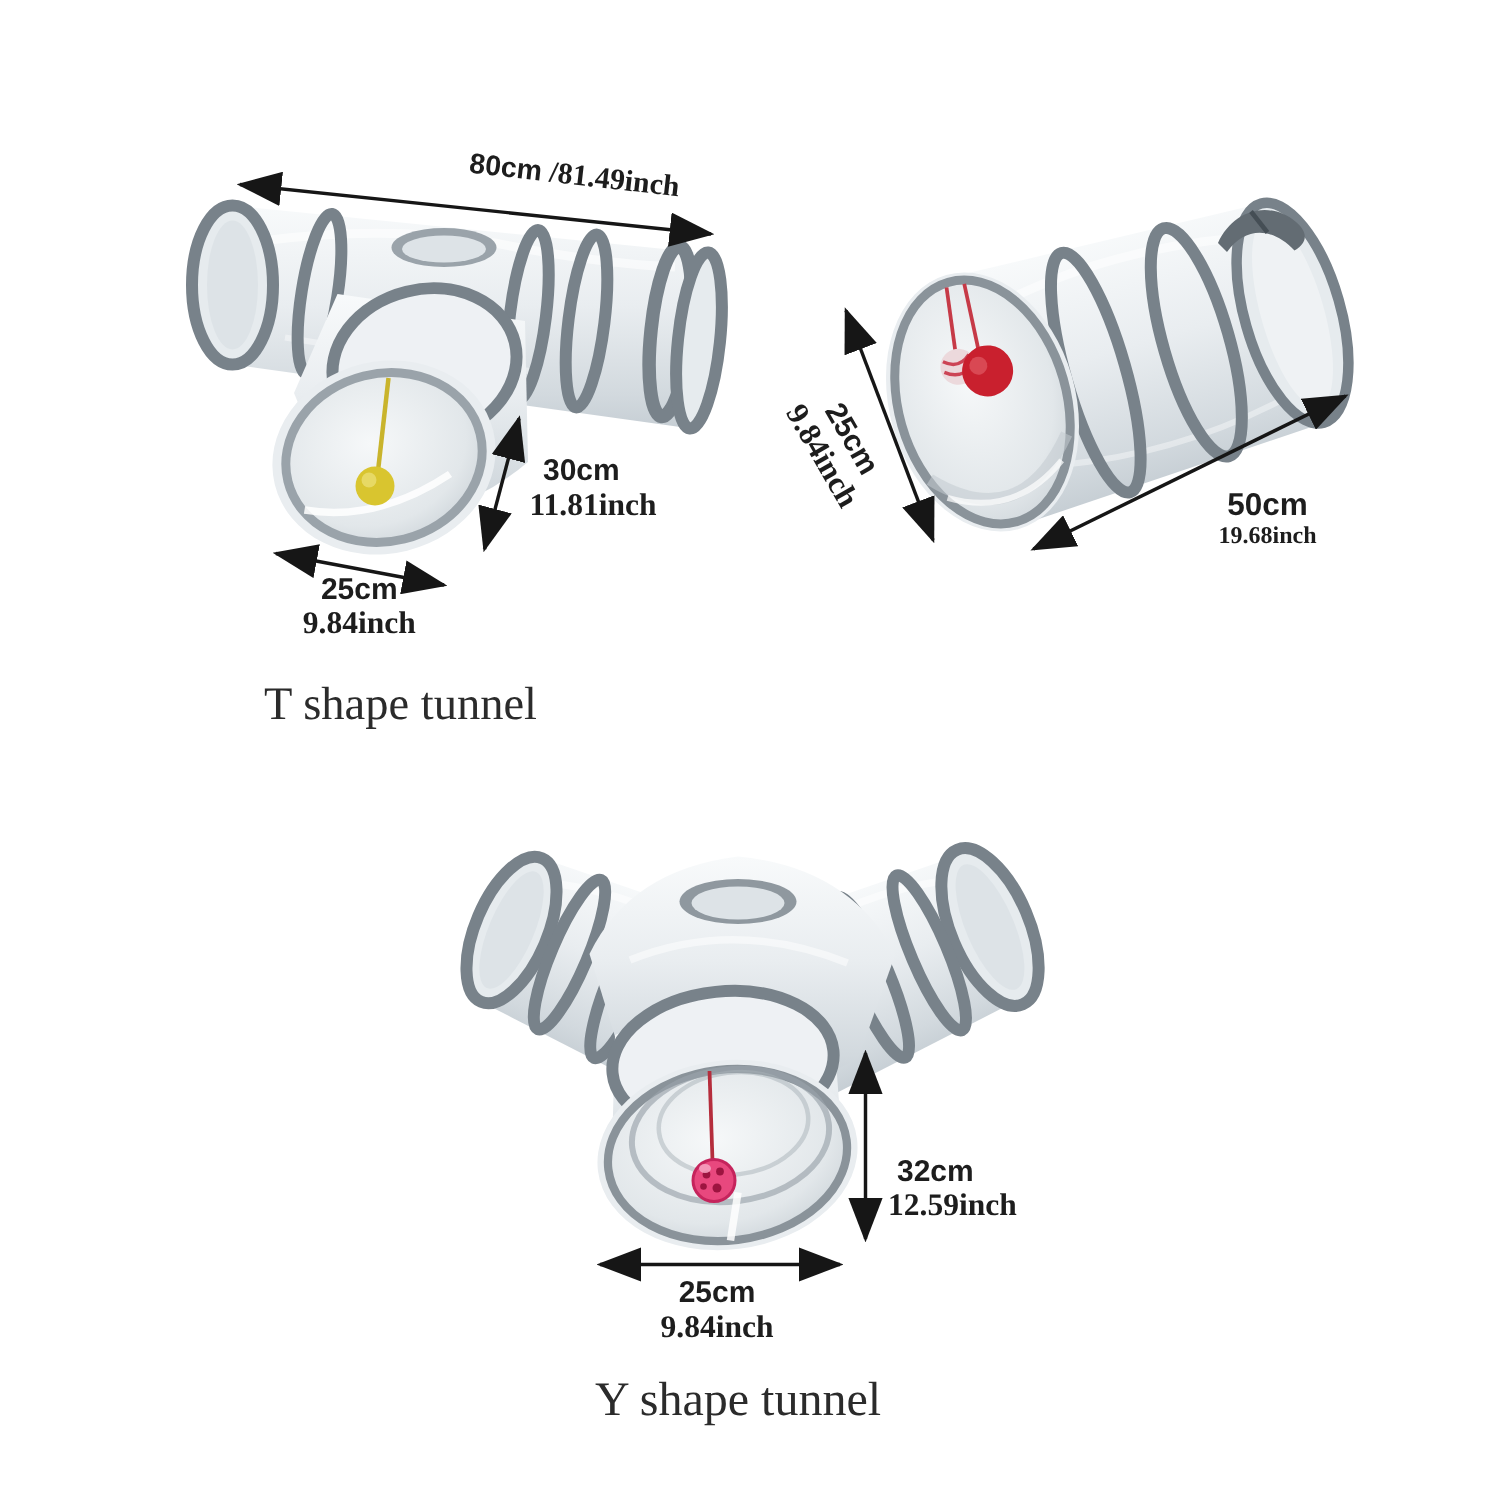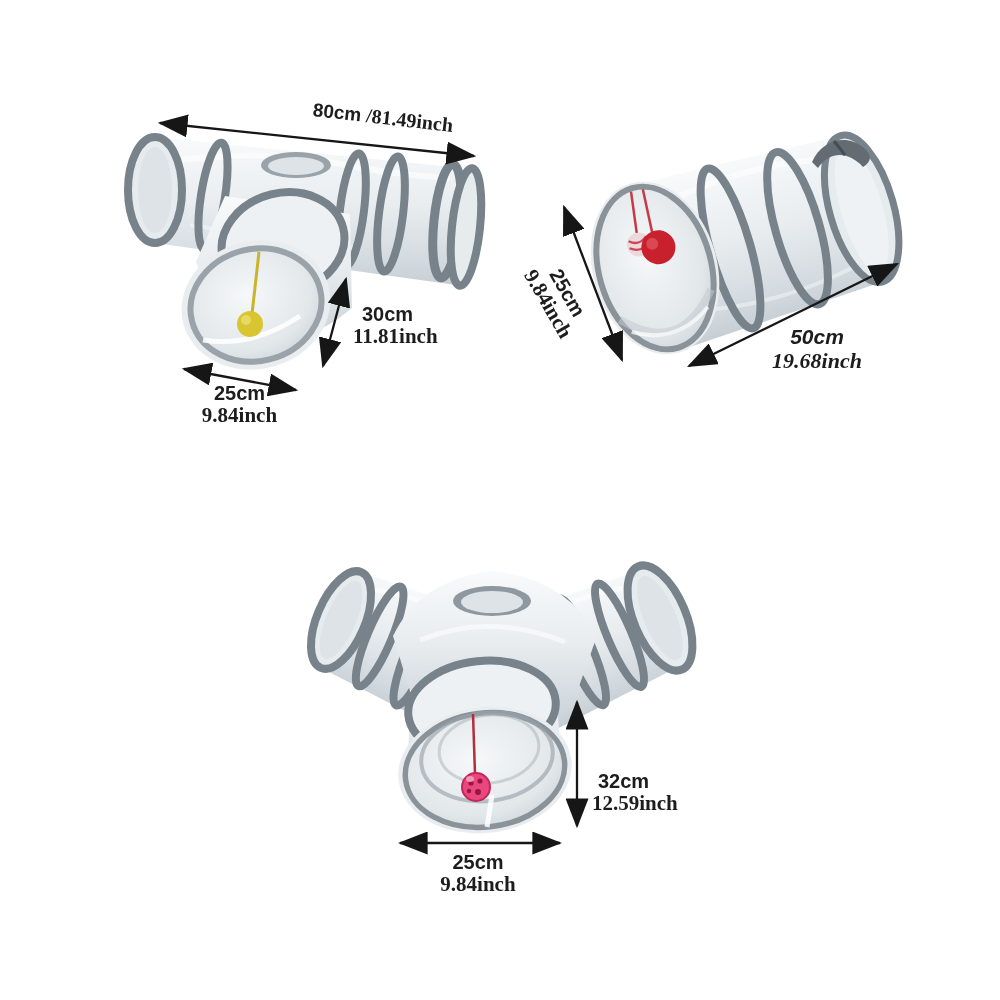--- a/index.html
+++ b/index.html
@@ -141,36 +141,38 @@
   <div class="label" style="left:337px;top:303px;margin-left:16px;">
     <span class="cm" style="padding-left:9px">30cm</span>
     <span class="inch">11.81inch</span>
   </div>
 
   <div class="label center" style="left:172px;top:382px;width:135px;">
     <span class="cm">25cm</span>
     <span class="inch">9.84inch</span>
   </div>
 
+  <div class="label title" style="left:122px;top:452px;width:290px;">T shape tunnel</div>
 
   <div class="label center rot" style="left:495px;top:277px;width:125px;transform:rotate(60deg);line-height:1.05;">
     <span class="cm">25cm</span>
     <span class="inch">9.84inch</span>
   </div>
 
-  <div class="label center" style="left:742px;top:325px;width:150px;font-style:italic;">
+  <div class="label center" style="left:770px;top:325px;width:150px;">
     <span class="cm" style="font-size:21px">50cm</span>
-    <span class="inch" style="font-size:22px">19.68inch</span>
+    <span class="inch" style="font-size:16px">19.68inch</span>
   </div>
 
 
   <div class="label" style="left:592px;top:770px;">
     <span class="cm" style="padding-left:6px">32cm</span>
     <span class="inch">12.59inch</span>
   </div>
 
   <div class="label center" style="left:408px;top:851px;width:140px;">
     <span class="cm">25cm</span>
     <span class="inch">9.84inch</span>
   </div>
 
+  <div class="label title" style="left:352px;top:915px;width:280px;font-size:32px;">Y shape tunnel</div>
 
 </div>
 
 </body></html>

